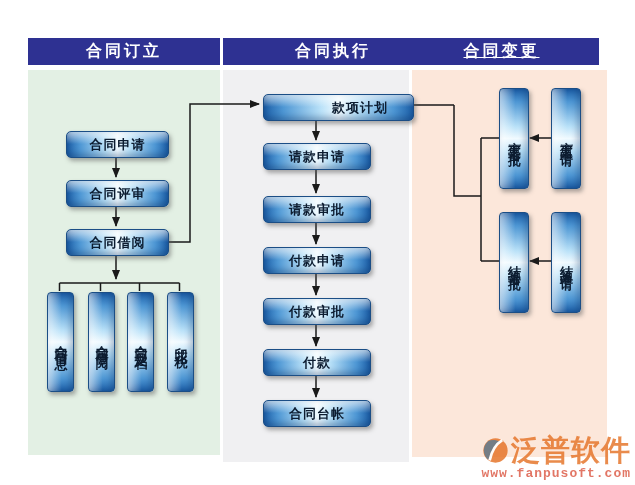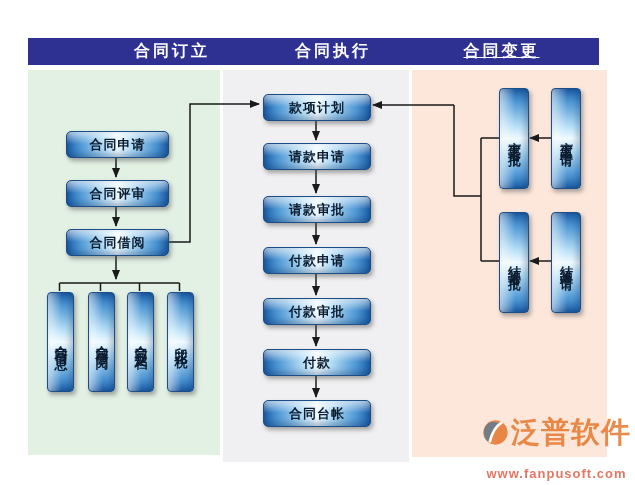--- a/index.html
+++ b/index.html
@@ -29,33 +29,33 @@
     font-size:13px;font-weight:bold;color:#0c1c30;letter-spacing:4px;
     background:
       linear-gradient(90deg, rgba(255,255,255,.6) 0%, rgba(255,255,255,0) 55%),
       linear-gradient(180deg,#1c5fa8 0%,#4e97d4 13%,#b9e1f8 38%,#f0faff 50%,#b9e1f8 62%,#4e97d4 87%,#1c5fa8 100%);
     box-shadow:2px 3px 4px rgba(90,90,90,.5), inset -3px 0 6px rgba(10,40,90,.3);
   }
   .overlay{position:absolute;left:0;top:0;pointer-events:none;}
   .watermark{position:absolute;right:4px;bottom:4px;opacity:.85;text-align:center;}
   .wm-row{display:flex;align-items:center;justify-content:flex-end;gap:2px;}
   .wm-brand{font-size:29px;font-weight:bold;color:#e6772d;letter-spacing:1px;line-height:1;}
-  .wm-url{font-family:Liberation Sans, sans-serif;font-weight:bold;
-          font-size:13px;color:#dd5f4b;letter-spacing:1px;margin-top:19px;}
+  .wm-url{font-family:Liberation Mono, monospace;font-weight:bold;
+          font-size:13px;color:#dd5f4b;letter-spacing:1px;margin-top:1px;}
 </style>
 </head>
 <body>
 
 <div id="stage">
 
   <div class="col-body" style="left:28px;top:70px;width:192px;height:385px;background:#e3f0e4;"></div>
   <div class="col-body" style="left:223px;top:70px;width:186px;height:392px;background:#f0f0f2;"></div>
   <div class="col-body" style="left:412px;top:70px;width:195px;height:387px;background:#fce7da;"></div>
 
-  <div class="col-header" style="left:28px;top:38px;width:192px;padding-left:48px;">合同订立</div>
+  <div class="col-header" style="left:28px;top:38px;width:192px;">合同订立</div>
   <div class="col-header" style="left:223px;top:38px;width:186px;padding-left:17px;">合同执行</div>
   <div class="col-header" style="left:404px;top:38px;width:195px;text-decoration:underline;">合同变更</div>
 
   <svg class="overlay" width="635" height="485" viewBox="0 0 635 485">
     <defs>
       <marker id="ah" viewBox="0 0 10 8" refX="9" refY="4" markerWidth="10" markerHeight="8" markerUnits="userSpaceOnUse" orient="auto-start-reverse">
         <path d="M0,0 L10,4 L0,8 Z" fill="#1a1a1a"></path>
       </marker>
     </defs>
     <g stroke="#1a1a1a" stroke-width="1.5" fill="none">
@@ -81,21 +81,21 @@
 
   <div class="hnode" style="left:66px;top:131px;width:101px;">合同申请</div>
   <div class="hnode" style="left:66px;top:180px;width:101px;">合同评审</div>
   <div class="hnode" style="left:66px;top:229px;width:101px;">合同借阅</div>
 
   <div class="vnode" style="left:47px;top:292px;width:25px;height:98px;">合同信息</div>
   <div class="vnode" style="left:88px;top:292px;width:25px;height:98px;">合同借阅</div>
   <div class="vnode" style="left:127px;top:292px;width:25px;height:98px;">合同文档</div>
   <div class="vnode" style="left:167px;top:292px;width:25px;height:98px;">印花税</div>
 
-  <div class="hnode" style="left:263px;top:94px;width:106px;">款项计划</div>
+  <div class="hnode" style="left:263px;top:94px;width:106px;padding-left:43px;">款项计划</div>
   <div class="hnode" style="left:263px;top:143px;width:106px;">请款申请</div>
   <div class="hnode" style="left:263px;top:196px;width:106px;">请款审批</div>
   <div class="hnode" style="left:263px;top:247px;width:106px;">付款申请</div>
   <div class="hnode" style="left:263px;top:298px;width:106px;">付款审批</div>
   <div class="hnode" style="left:263px;top:349px;width:106px;">付款</div>
   <div class="hnode" style="left:263px;top:400px;width:106px;">合同台帐</div>
 
   <div class="vnode" style="left:499px;top:88px;width:28px;height:99px;">变更审批</div>
   <div class="vnode" style="left:551px;top:88px;width:28px;height:99px;">变更申请</div>
   <div class="vnode" style="left:499px;top:212px;width:28px;height:99px;">结算审批</div>

